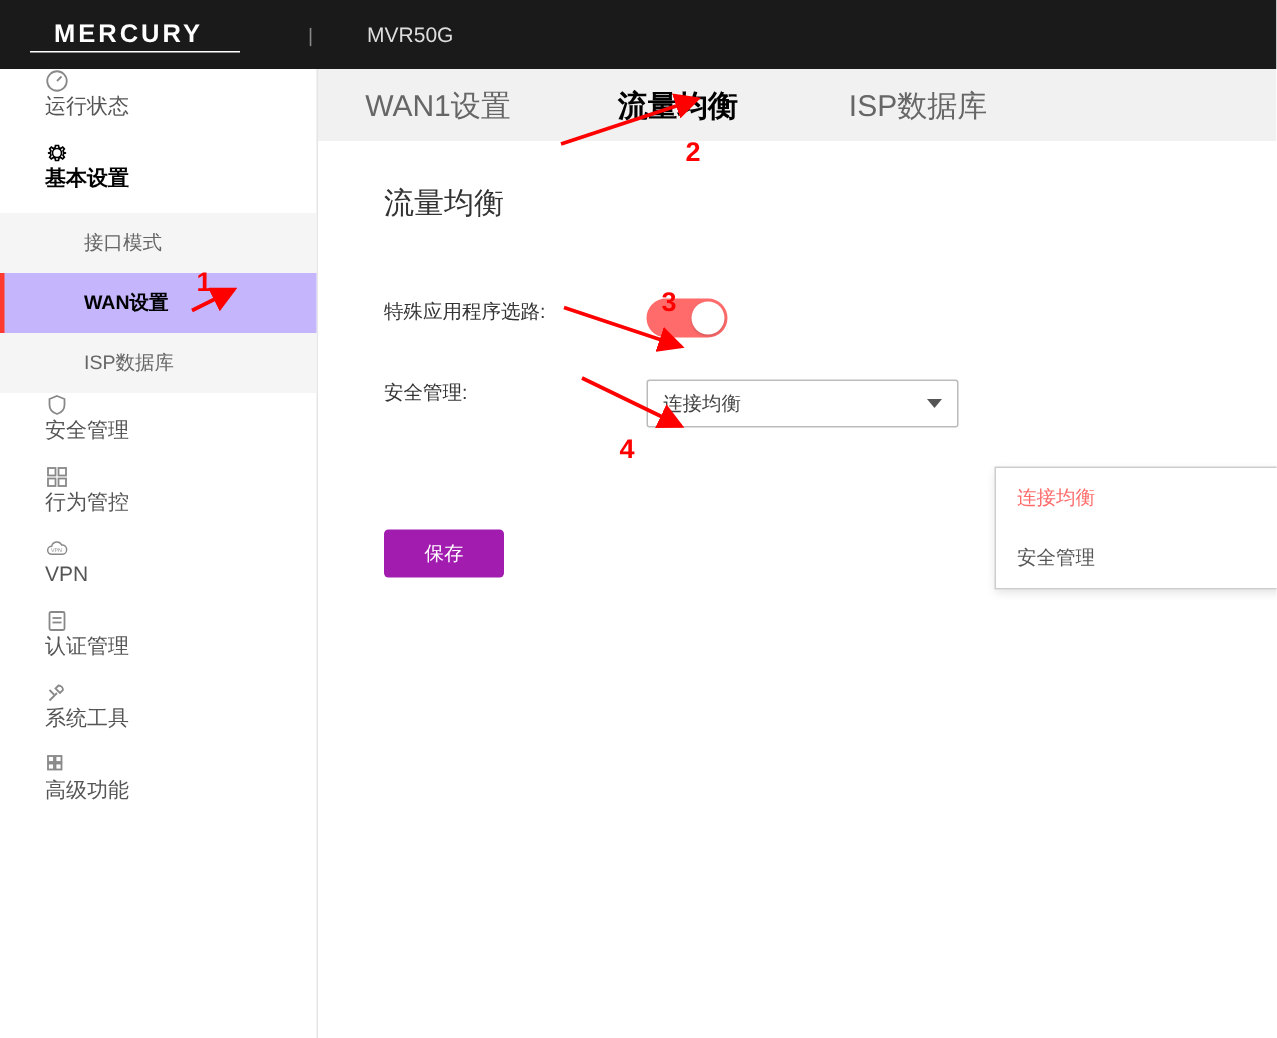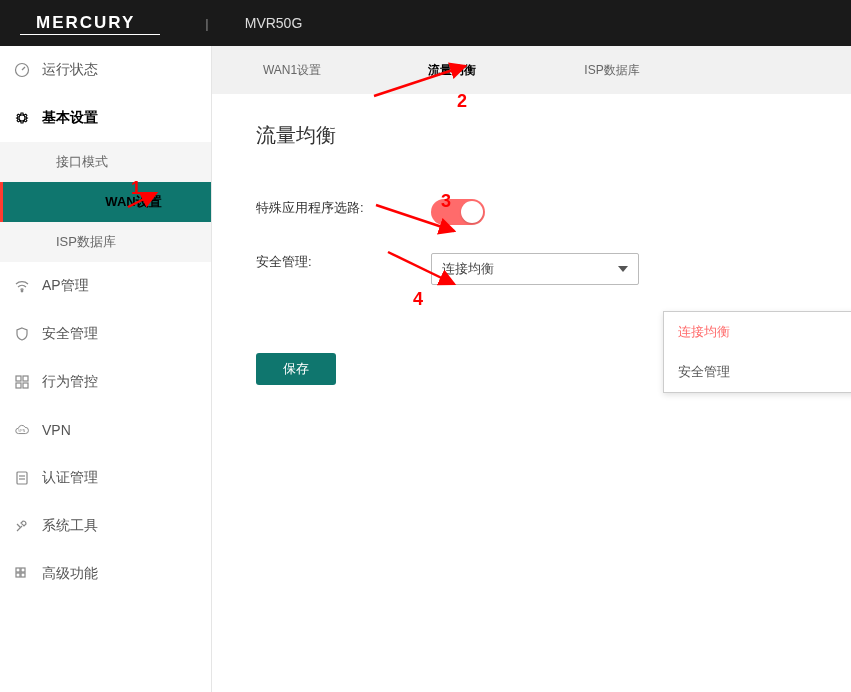--- a/index.html
+++ b/index.html
@@ -49,25 +49,25 @@
       height: calc(100% - 46px);
     }
     .sidebar {
       width: 212px;
       background: #fff;
       border-right: 1px solid #e5e5e5;
     }
     .nav-item {
       height: 48px;
       display: flex;
-      align-items: center;
-      padding-left: 14px;
+      padding-left: 30px;
       cursor: pointer;
       color: #555;
       font-size: 14px;
+      flex-direction: column;
     }
     .nav-item .nav-icon {
       width: 16px;
       height: 16px;
       margin-right: 12px;
       display: inline-flex;
       align-items: center;
       justify-content: center;
     }
     .nav-item.active {
@@ -81,24 +81,23 @@
       height: 40px;
       display: flex;
       align-items: center;
       padding-left: 56px;
       cursor: pointer;
       color: #666;
       font-size: 13px;
       position: relative;
     }
     .sub-item.active {
-      background: #0f766e;
+      background: #c4b5fd;
       color: #000;
       font-weight: bold;
-      justify-content: center;
     }
     .sub-item.active::before {
       content: "";
       position: absolute;
       left: 0;
       top: 0;
       width: 3px;
       height: 100%;
       background: #ff3b30;
     }
@@ -110,21 +109,21 @@
     .tabs {
       display: flex;
       background: #f1f1f1;
       height: 48px;
     }
     .tab {
       flex-basis: 160px;
       display: flex;
       align-items: center;
       justify-content: center;
-      font-size: 12px;
+      font-size: 20px;
       color: #666;
       cursor: pointer;
     }
     .tab.active {
       color: #000;
       font-weight: bold;
     }
     .content {
       padding: 28px 44px;
     }
@@ -196,21 +195,21 @@
       font-size: 13px;
       color: #555;
       cursor: pointer;
     }
     .option.selected {
       color: #ff6b6b;
     }
     .save-btn {
       width: 80px;
       height: 32px;
-      background: #0f766e;
+      background: #a21caf;
       color: #fff;
       border: none;
       border-radius: 3px;
       cursor: pointer;
       font-size: 13px;
       margin-top: 40px;
     }
     
     .annot-num {
       position: absolute;
@@ -262,29 +261,20 @@
         <span>接口模式</span>
       </div>
       <div class="sub-item active" style="position:relative;">
         <span>WAN设置</span>
       </div>
       <div class="sub-item">
         <span>ISP数据库</span>
       </div>
     </div>
 
-    <div class="nav-item">
-      <span class="nav-icon">
-        <svg width="16" height="16" viewBox="0 0 16 16" fill="none" stroke="#888" stroke-width="1.2">
-            <path d="M2 6a9 9 0 0112 0M4 9a6 6 0 018 0M6.5 11.5a2.5 2.5 0 013 0"></path>
-            <circle cx="8" cy="13" r="0.8" fill="#888"></circle>
-          </svg>
-      </span>
-      <span>AP管理</span>
-    </div>
 
     <div class="nav-item">
       <span class="nav-icon">
         <svg width="16" height="16" viewBox="0 0 16 16" fill="none" stroke="#888" stroke-width="1.2">
             <path d="M8 2l5 2v4c0 3-2 5-5 6-3-1-5-3-5-6V4l5-2z"></path>
           </svg>
       </span>
       <span>安全管理</span>
     </div>
 

